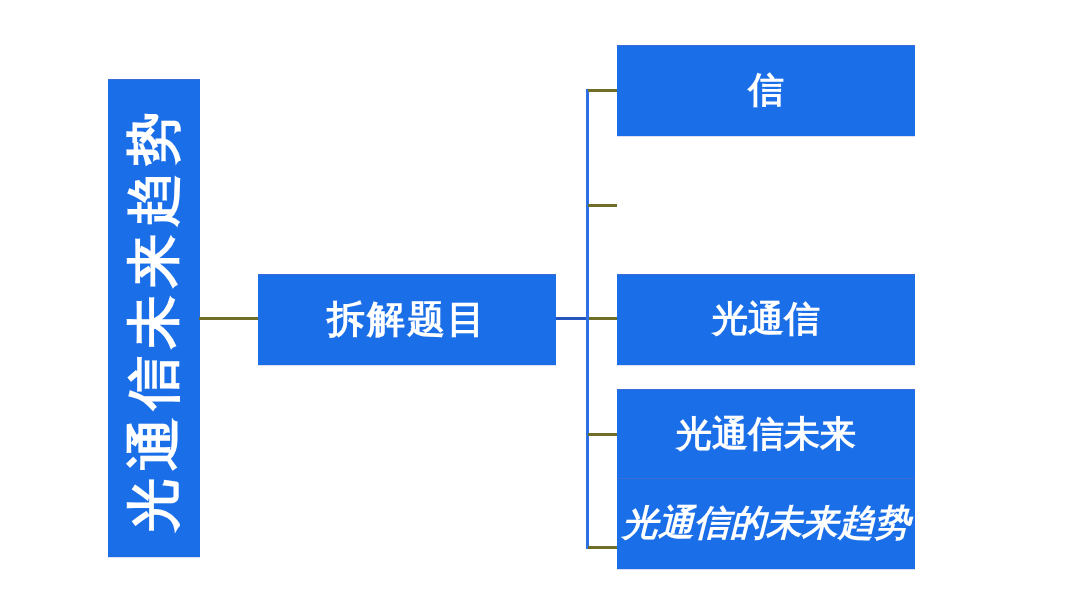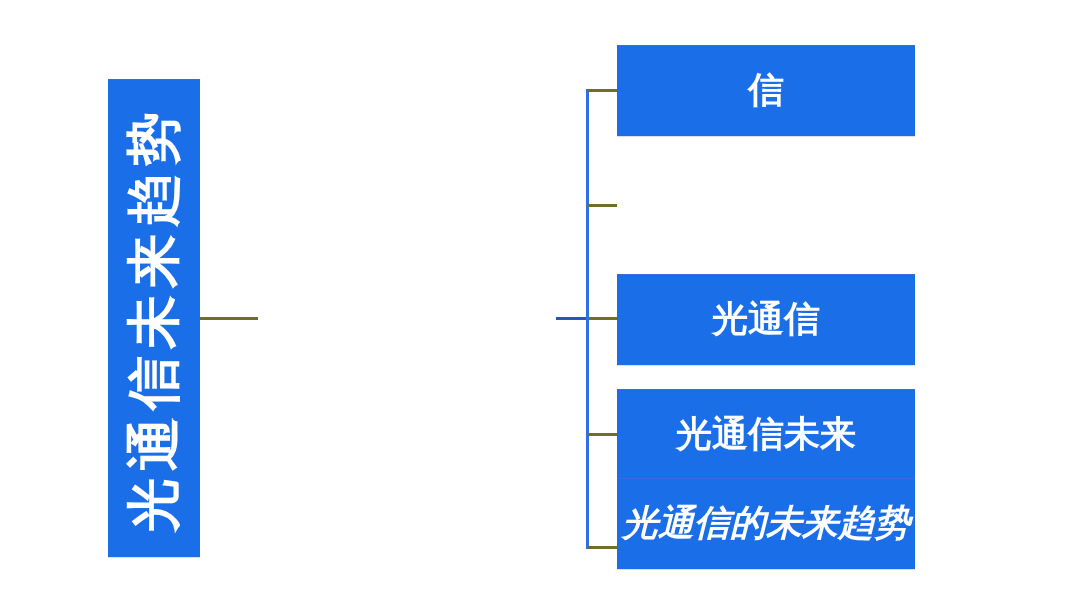--- a/index.html
+++ b/index.html
@@ -79,20 +79,23 @@
 </style>
 </head>
 <body>
 
 <div class="canvas">
 
   <div class="box root-box">
     <span class="vtext">光通信未来趋势</span>
   </div>
 
+  <div class="box mid-box">
+    <span>拆解题目</span>
+  </div>
 
   <div class="box child-box child-0">
     <span>信</span>
   </div>
   <div class="box child-box child-2">
     <span>光通信</span>
   </div>
   <div class="box child-box child-3">
     <span>光通信未来</span>
   </div>

